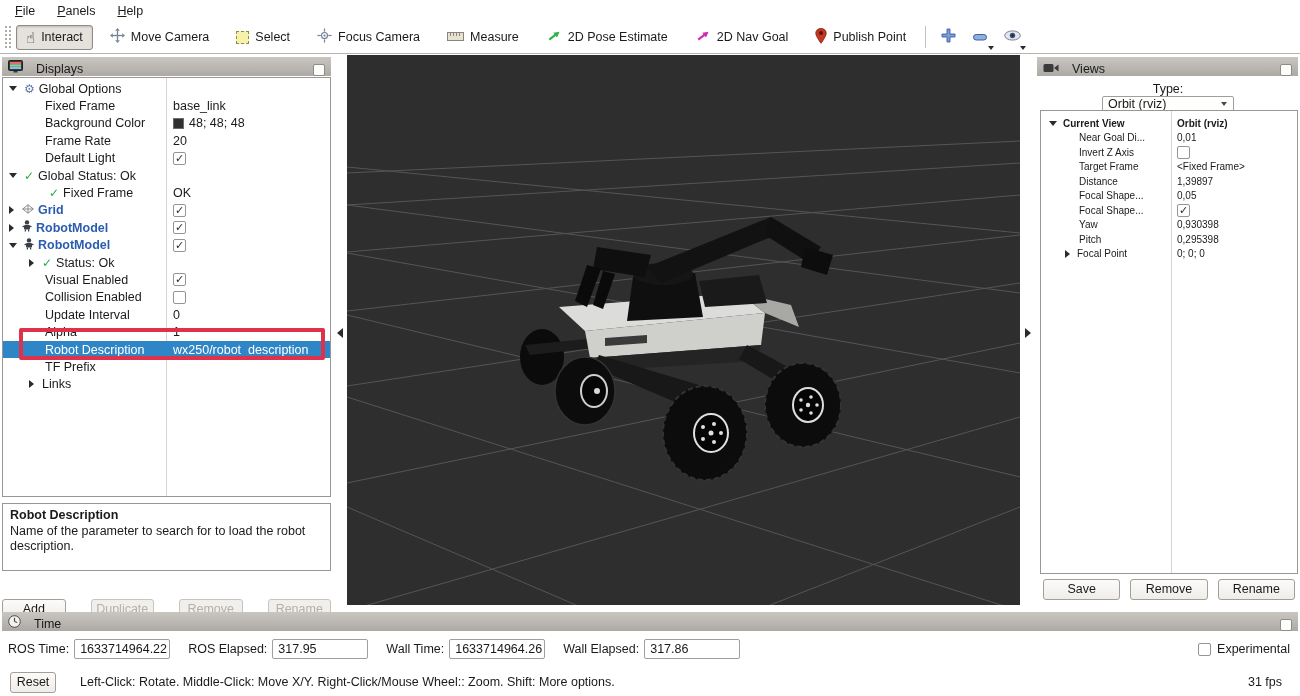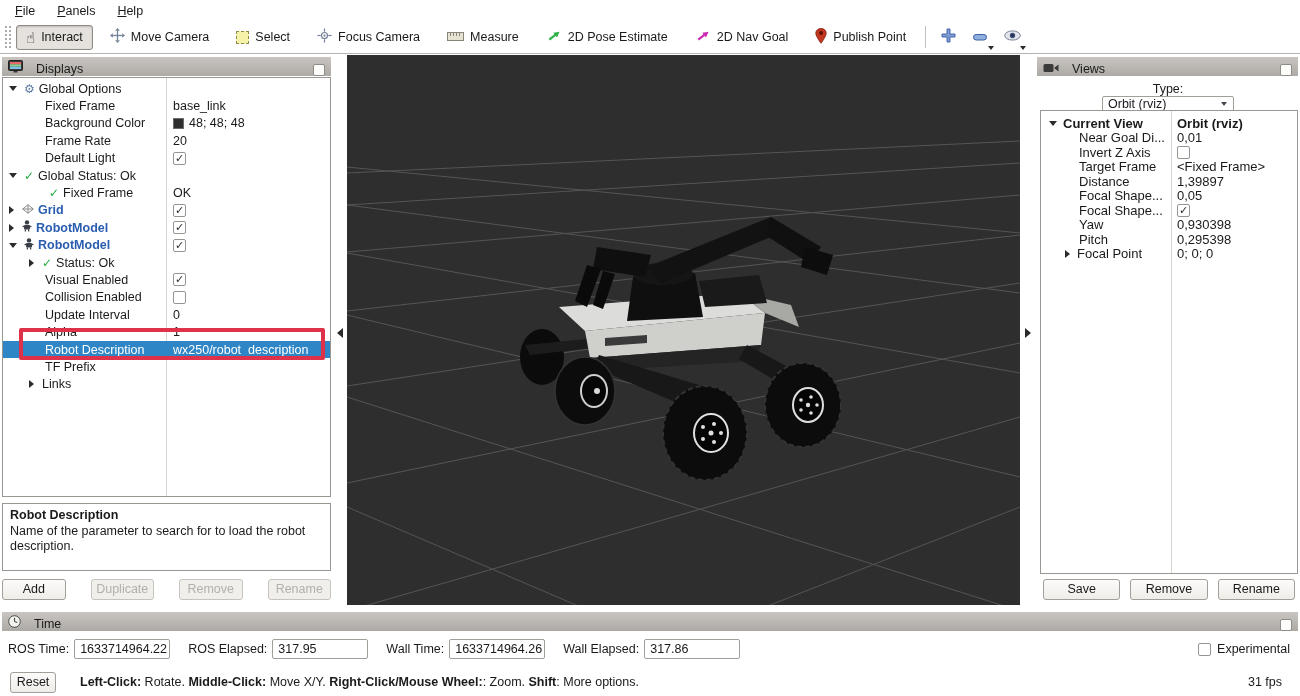--- a/index.html
+++ b/index.html
@@ -55,21 +55,21 @@
   .ic-gear  { color:#5f7ca6; font-size:12px; line-height:1; }
   .blue-name { font-weight:bold; }
   .bold { font-weight:bold; }
   .cb { width:13px; height:13px; background:#fff; border:1px solid #98948f; border-radius:2px; flex:none;
         display:flex; align-items:center; justify-content:center; font-size:11px; font-weight:bold; color:#2b2b2b; }
   .cb.checked::after { content:"✓"; }
   .swatch { width:11px; height:11px; border:1px solid #6f6b66; margin-right:5px; flex:none; }
   .annotation { position:absolute; left:19px; top:274px; width:306px; height:32px; border:4px solid; border-radius:2px; z-index:6; pointer-events:none; }
   .helpbox { position:absolute; left:2px; top:449px; width:329px; height:68px; background:#fff; border:1px solid #9a9691; padding:4px 7px; line-height:1.25; }
   .help-title { font-weight:bold; }
-  .btnrow-left { position:absolute; left:2px; top:525px; width:329px; display:flex; gap:25px; }
+  .btnrow-left { position:absolute; left:2px; top:545px; width:329px; display:flex; gap:25px; }
   .btnrow-left .btn { flex:1; }
 
   
   .splitter { position:absolute; top:54px; width:14px; height:557px; display:flex; align-items:center; justify-content:center; }
   .splitter.left  { left:333px; }
   .splitter.right { left:1021px; }
   .col-arrow { width:0; height:0; }
   .col-arrow.toleft  { border-top:5px solid transparent; border-bottom:5px solid transparent; border-right:6px solid #2b2b2b; }
   .col-arrow.toright { border-top:5px solid transparent; border-bottom:5px solid transparent; border-left:6px solid #2b2b2b; }
 
@@ -80,41 +80,41 @@
   .dock-right { position:absolute; left:1035px; top:54px; width:265px; height:557px; }
   .dock-right .dock-title { top:3px; }
   .type-row { position:absolute; left:5px; top:28px; right:4px; height:22px; display:flex; align-items:center; gap:0;flex-direction:column; }
   .combo { width:132px; height:20px; background:#fff; border:1px solid #a29e98; border-radius:2px;
            display:flex; align-items:center; padding-left:5px; }
   .combo .arrow { margin-left:auto; margin-right:6px; width:0; height:0;
                   border-left:3.5px solid transparent; border-right:3.5px solid transparent; border-top:4.5px solid #4a4a4a; }
   .zero-btn { flex:1; }
   .dock-right .tree { left:5px; top:56px; width:258px; height:464px; padding-top:5px; }
   .dock-right .divider { left:130px; }
-  .vrow { display:flex; align-items:center; height:14.5px; font-size:13px; }
+  .vrow { display:flex; align-items:center; height:14.5px; font-size:10px; }
   .vrow .nm { width:131px; flex:none; display:flex; align-items:center; gap:3px; padding-left:38px; white-space:nowrap; overflow:hidden; }
   .vrow .nm.pl0 { padding-left:8px; }
   .vrow .nm.pl1 { padding-left:24px; }
   .vrow .vl { flex:1; display:flex; align-items:center; padding-left:5px; white-space:nowrap; overflow:hidden; }
   .btnrow-right { position:absolute; left:8px; right:5px; top:525px; display:flex; gap:10px; }
   .btnrow-right .btn { flex:1; }
 
   
   .time-dock { position:absolute; left:0; top:611px; width:1300px; height:55px; }
   .time-dock .dock-title { top:1px; }
   .time-fields { position:absolute; left:8px; right:10px; top:27px; height:22px; display:flex; align-items:center; }
   .tf-label { margin-right:5px; }
   .tf-gap { width:18px; }
   .tf-input { width:96px; height:20px; background:#fff; border:1px solid #a29e98; border-radius:2px; padding:0 5px; display:flex; align-items:center; }
   .exp-check { margin-left:auto; display:flex; align-items:center; gap:6px; }
 
   
   .statusbar { position:absolute; left:0; top:668px; width:1300px; height:28px; display:flex; align-items:center; padding:0 10px; gap:24px; }
   .reset-btn { width:46px; flex:none; }
-  .status-text .b { font-weight:bold;margin-top:28px; }
+  .status-text .b { font-weight:normal;margin-top:28px; }
   .fps { margin-left:auto; padding-right:8px; }
 </style>
 </head>
 <body>
 
 <div id="app">
 
   <div class="menubar">
     <span class="menu-item">File</span>
     <span class="menu-item">Panels</span>

